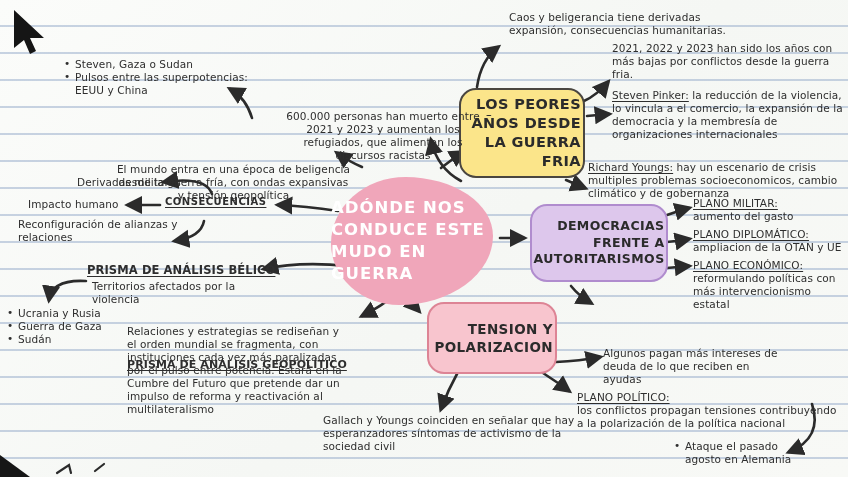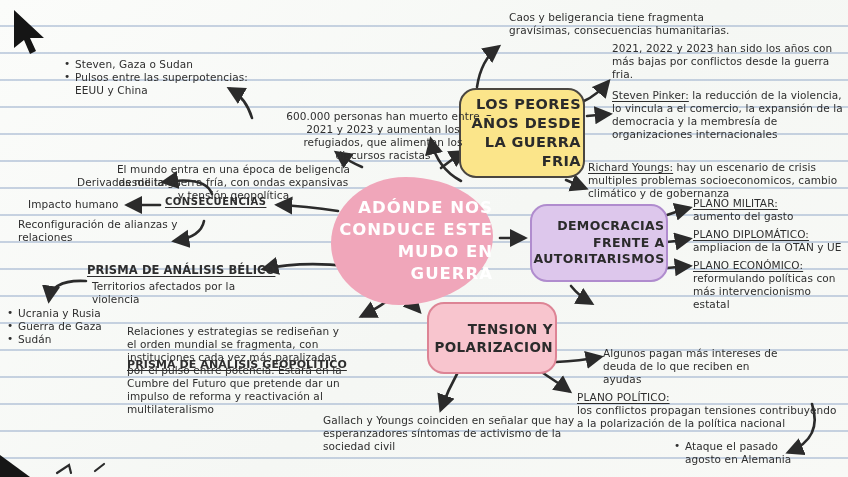--- a/index.html
+++ b/index.html
@@ -22,21 +22,21 @@
     position:absolute; display:flex; align-items:center; justify-content:center;
     text-align:right; font-weight:bold; border-radius:17px; border:2.6px solid;
     letter-spacing:0.4px; color:#2b2b2b; padding:2px;
   }
   .node-peores   { left:459px; top:88px;  width:118px; height:82px; background:#fbe58a; border-color:#4a4640; font-size:14.5px; line-height:1.3; }
   .node-demo     { left:530px; top:204px; width:130px; height:70px; background:#ddc7ec; border-color:#b08cce; font-size:12.5px; line-height:1.35; }
   .node-tension  { left:427px; top:302px; width:122px; height:64px; background:#f8c5ce; border-color:#dd8495; font-size:13.5px; line-height:1.35; }
   .blob {
     position:absolute; left:331px; top:177px; width:162px; height:128px;
     background:#f0a6ba; border-radius:46% 54% 58% 42% / 52% 46% 54% 48%;
-    display:flex; align-items:center; justify-content:center; text-align:right;
+    display:flex; align-items:center; justify-content:center; text-align:left;
     color:#ffffff; font-weight:bold; font-size:16.5px; line-height:1.32; letter-spacing:1px;
   }
   .blob::before {
     content:""; position:absolute; left:28px; bottom:-16px; width:70px; height:52px;
     background:#f0a6ba; border-radius:50% 50% 60% 40%/55% 60% 40% 45%; z-index:-1;
   }
   .blob::after {
     content:""; position:absolute; right:-8px; top:22px; width:54px; height:58px;
     background:#f0a6ba; border-radius:50%; z-index:-1;
   }
@@ -106,21 +106,21 @@
 
   <div class="note" style="left:62px; top:58px; width:210px;">
     <div class="bullet">Steven, Gaza o Sudan</div>
     <div class="bullet">Pulsos entre las superpotencias: EEUU y China</div>
   </div>
 
   <div class="note center" style="left:116px; top:119px; width:235px;">El mundo entra en una época de beligencia desde la guerra fría, con ondas expansivas y tensión geopolítica</div>
 
   <div class="note center" style="left:283px; top:66px; width:200px;">600.000 personas han muerto entre 2021 y 2023 y aumentan los refugiados, que alimentan los discursos racistas</div>
 
-  <div class="note" style="left:509px; top:11px; width:225px;">Caos y beligerancia tiene fragmenta gravísimas, consecuencias humanitarias.</div>
+  <div class="note" style="left:509px; top:11px; width:225px;">Caos y beligerancia tiene derivadas expansión, consecuencias humanitarias.</div>
 
   <div class="note" style="left:612px; top:42px; width:238px;">2021, 2022 y 2023 han sido los años con más bajas por conflictos desde la guerra fria.</div>
 
   <div class="note" style="left:612px; top:89px; width:240px;">
     <span class="inline-hd">Steven Pinker:</span><span> la reducción de la violencia, lo vincula a el comercio, la expansión de la democracia y la membresía de organizaciones internacionales</span>
   </div>
 
   <div class="note" style="left:588px; top:161px; width:262px;">
     <span class="inline-hd">Richard Youngs:</span><span> hay un escenario de crisis multiples problemas socioeconomicos, cambio climático y de gobernanza</span>
   </div>

